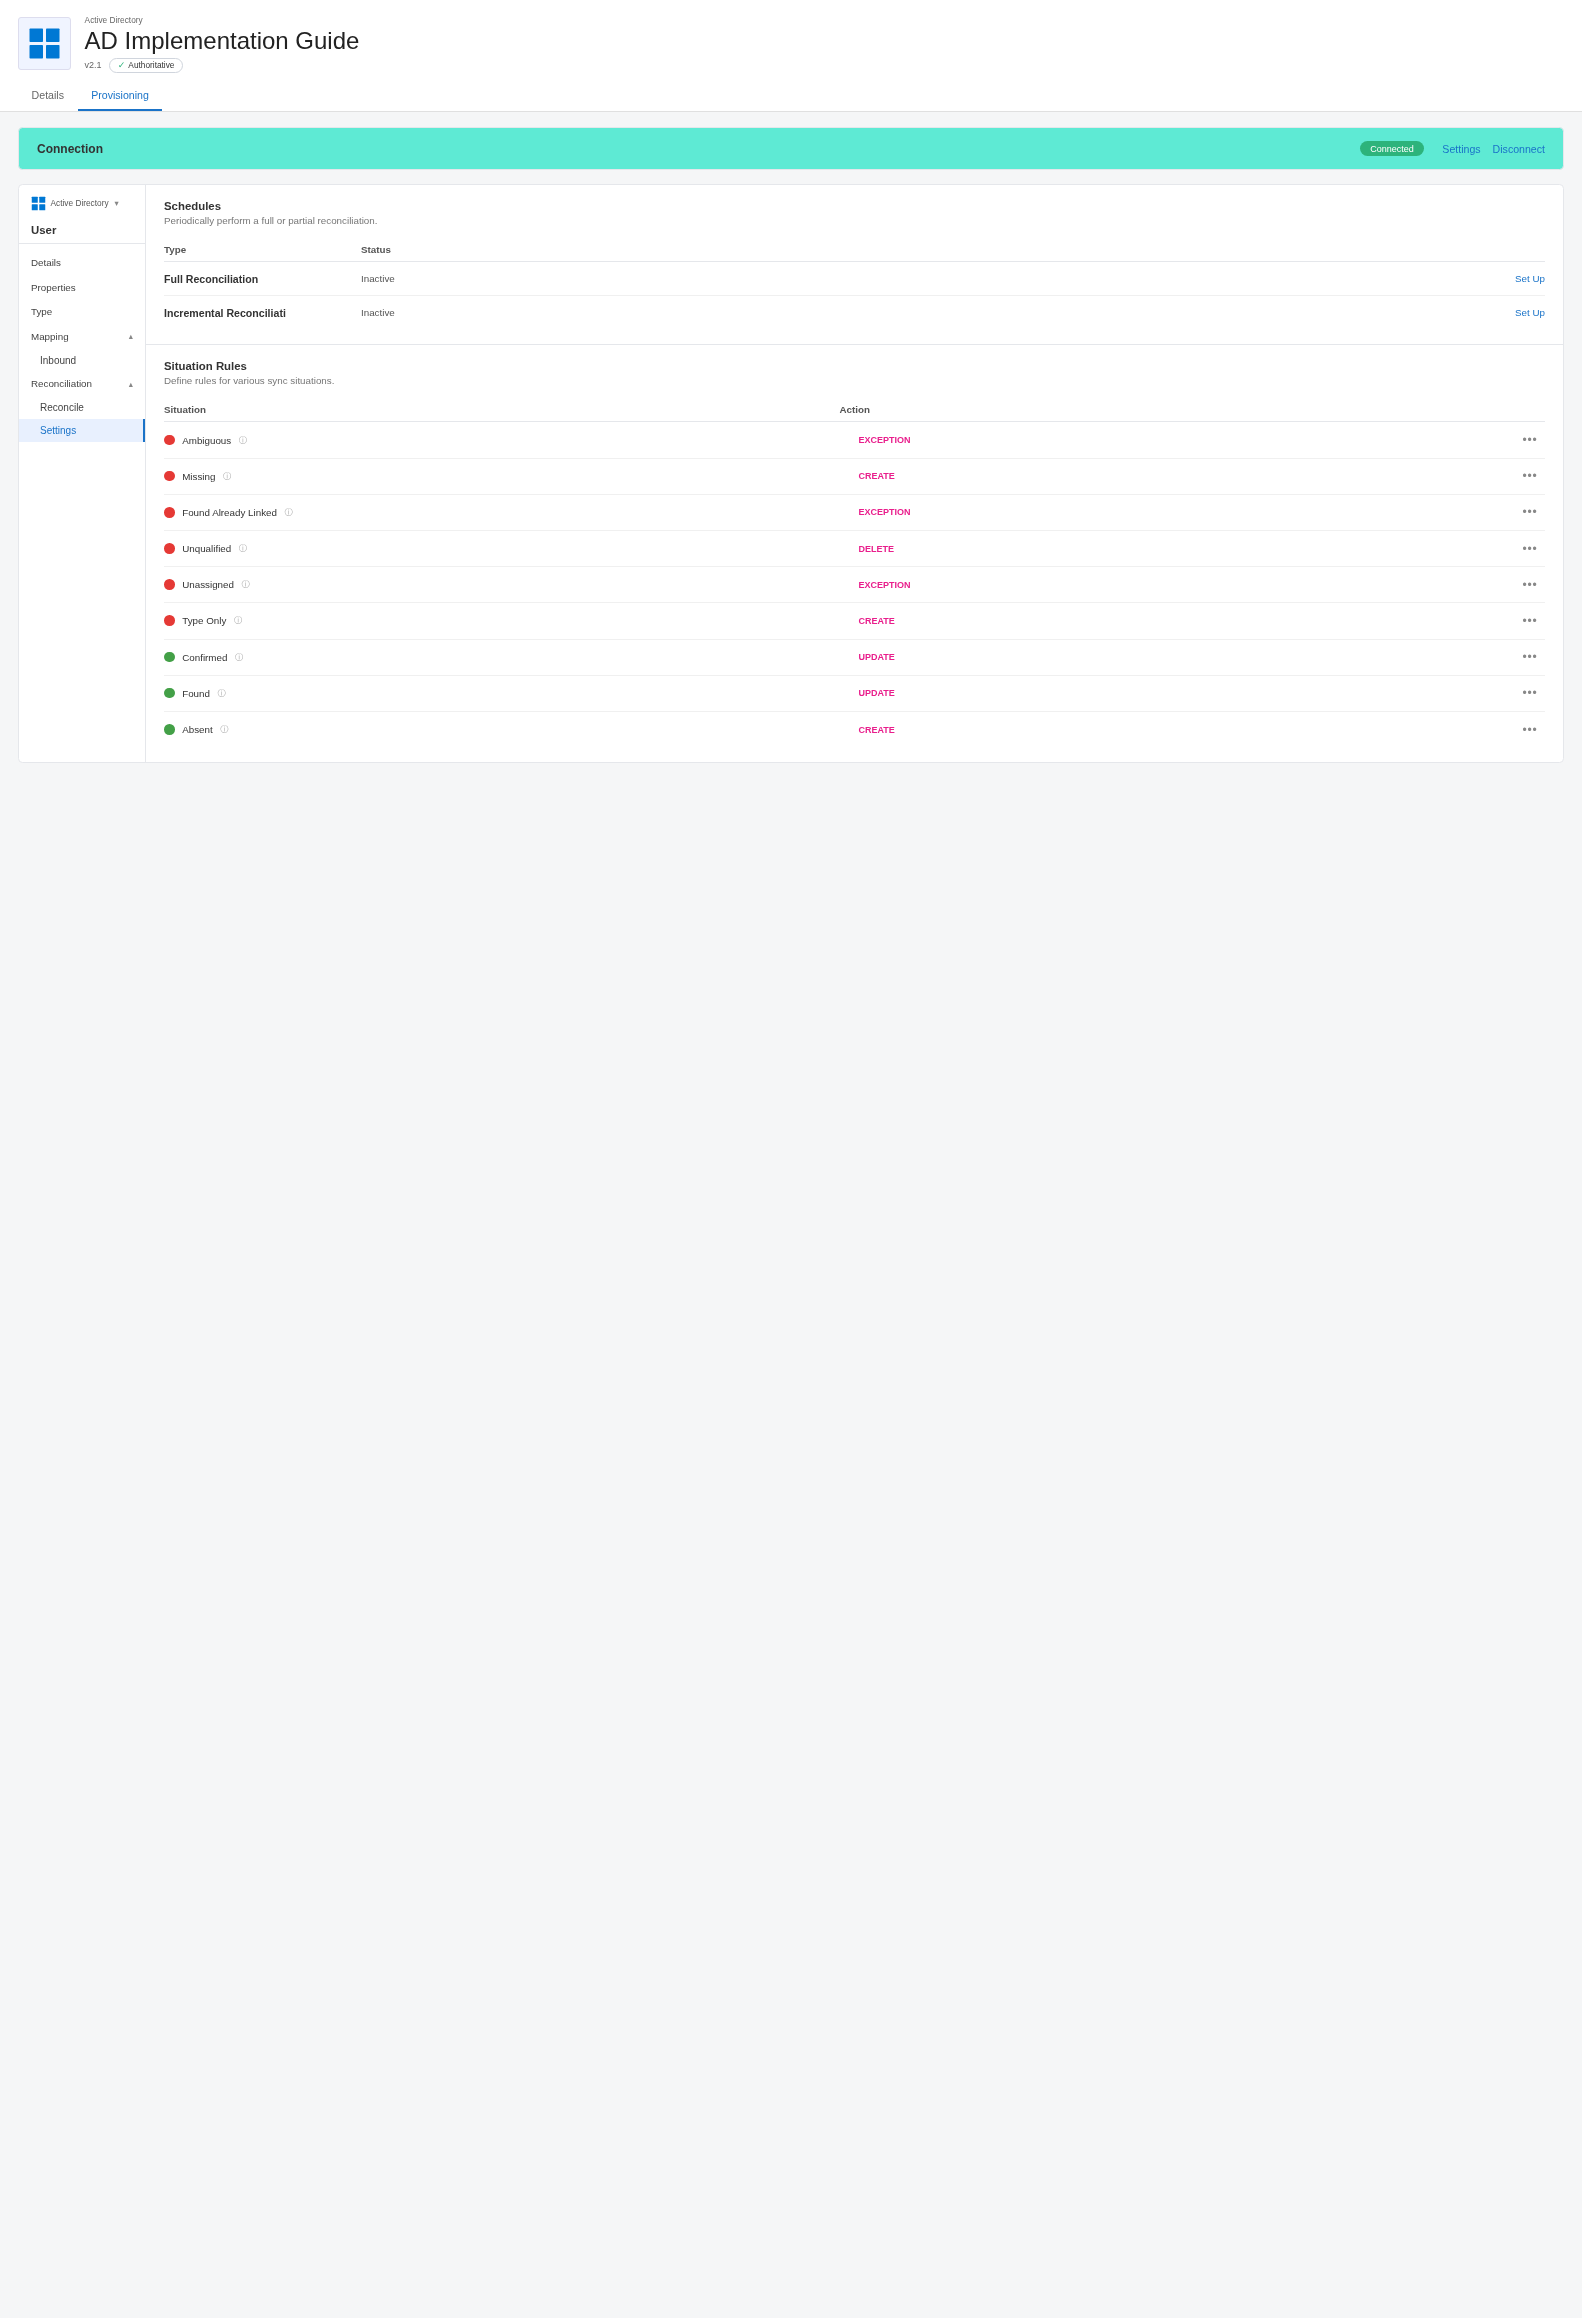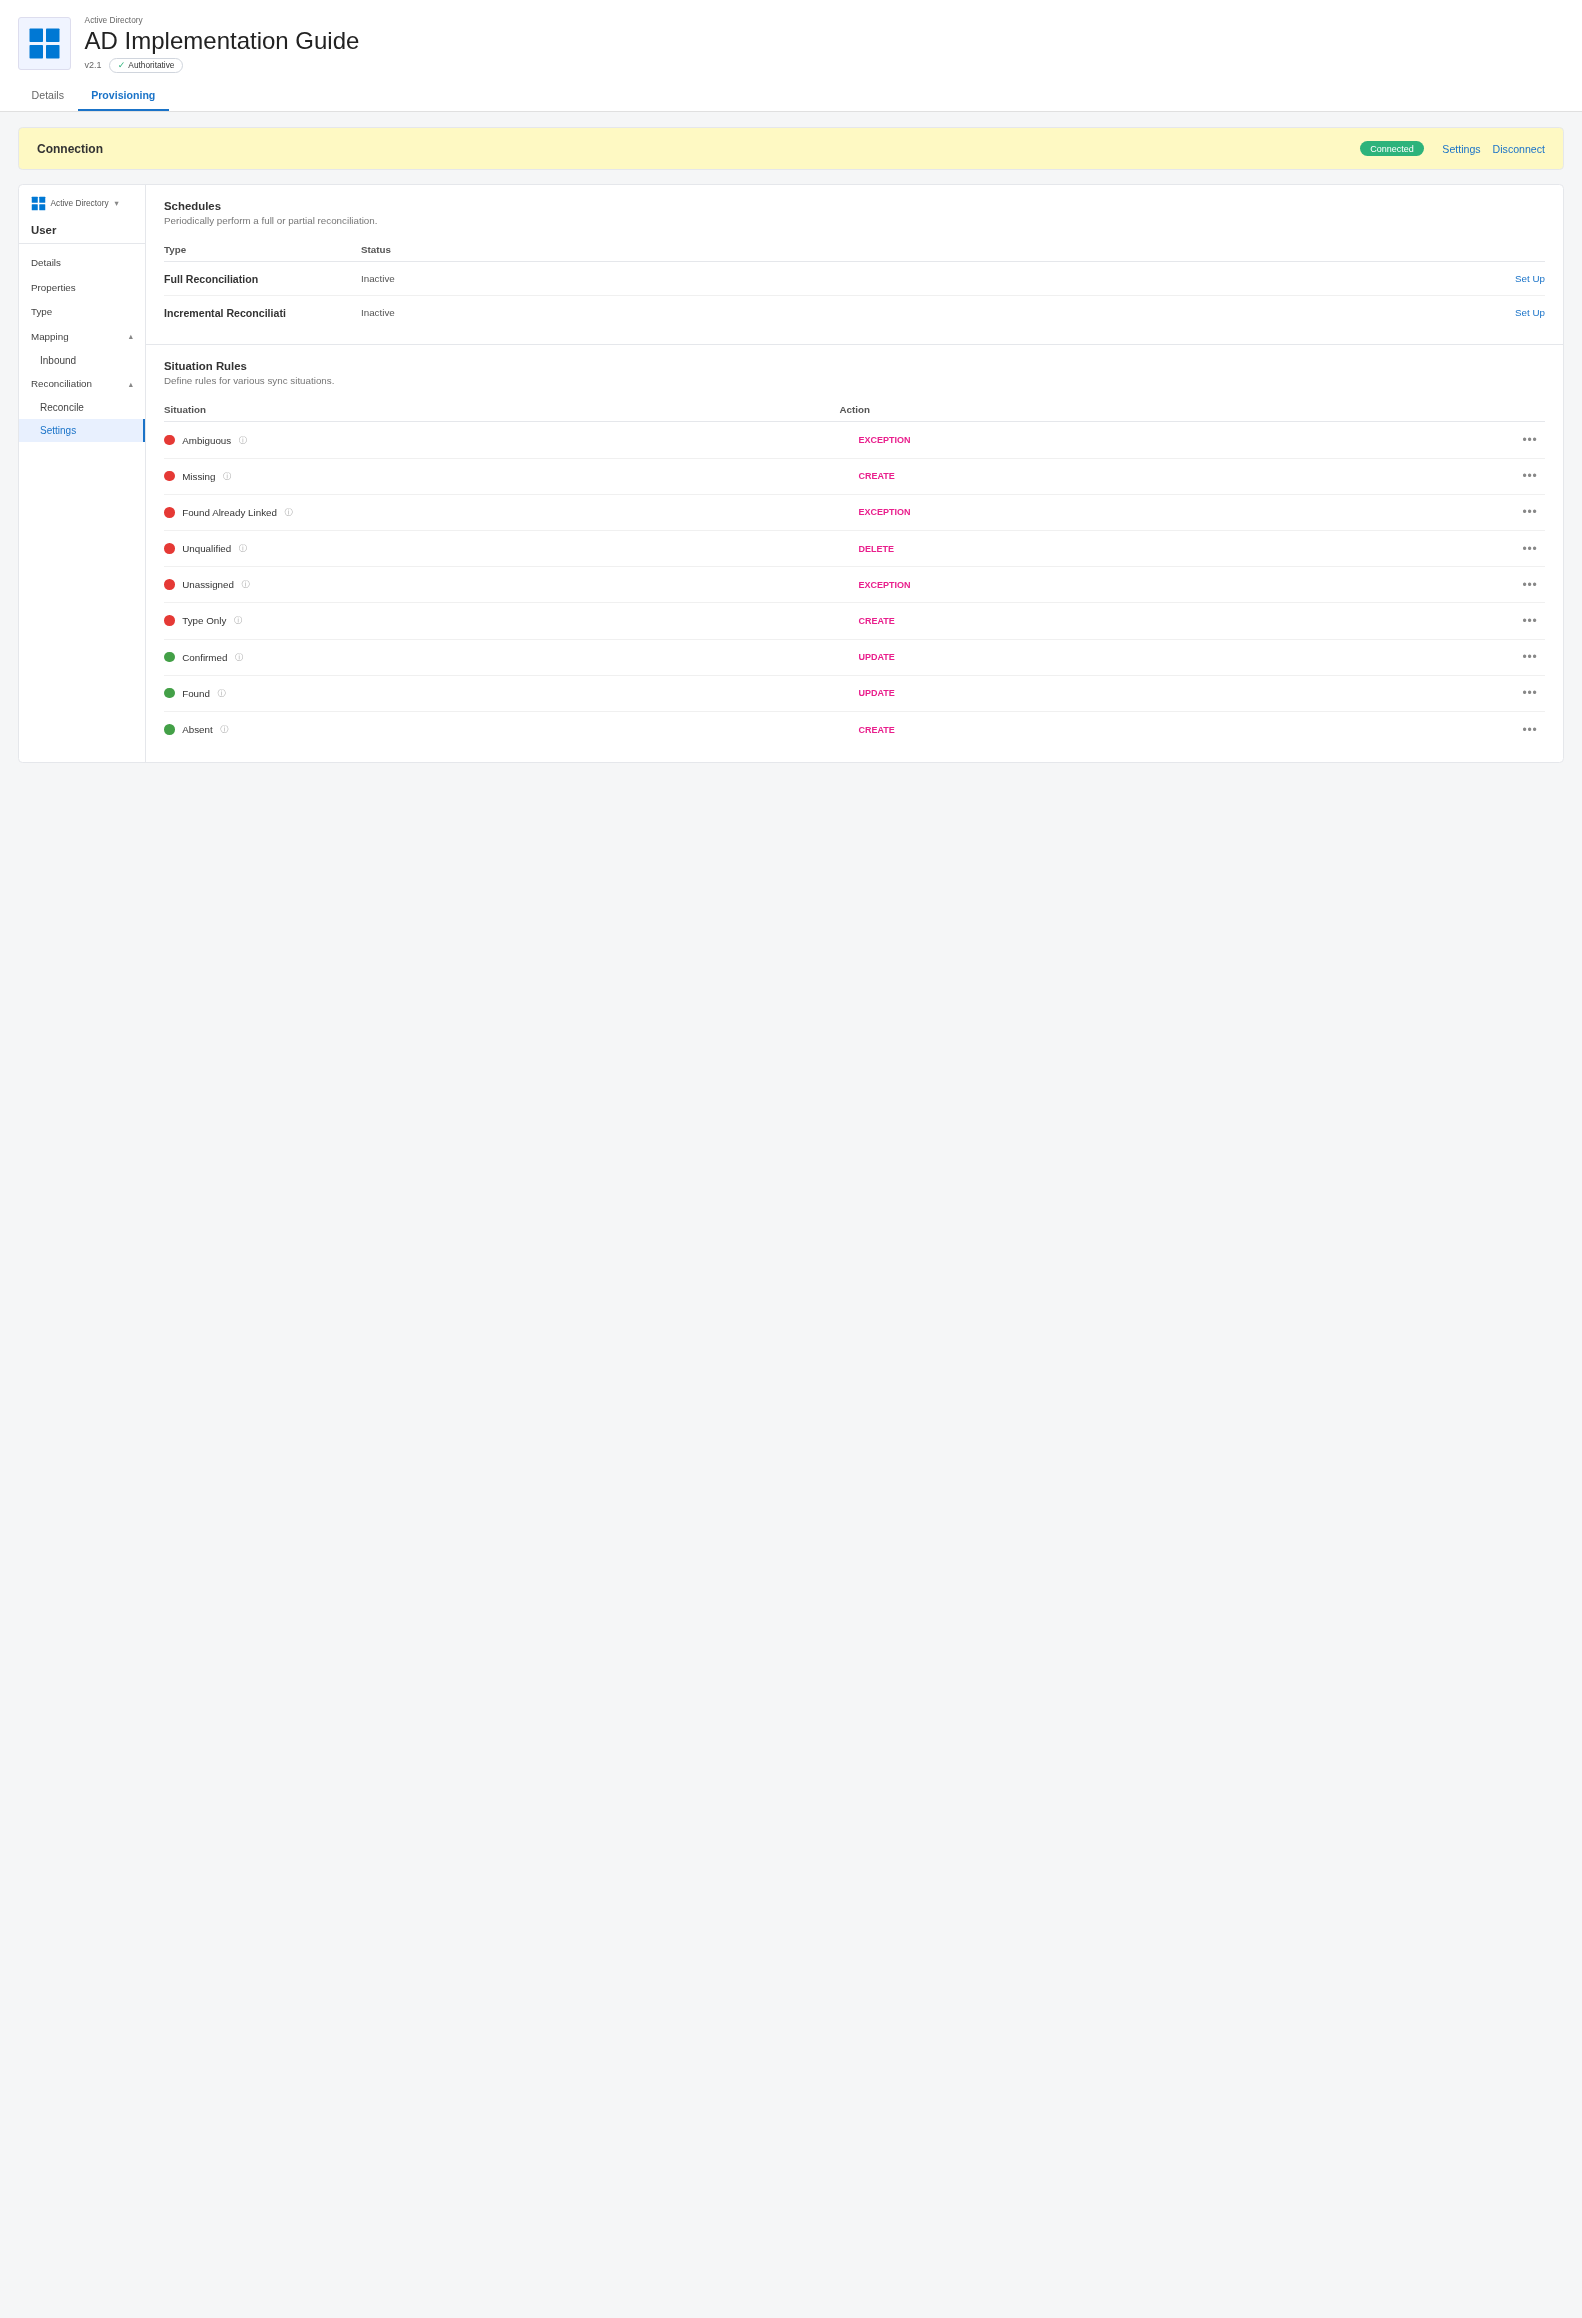--- a/index.html
+++ b/index.html
@@ -11,25 +11,25 @@
     .windows-logo { width: 33px; height: 33px; }
     .header-text { display: flex; flex-direction: column; }
     .header-app-name { font-size: 8.3px; color: #666; margin-bottom: 1.5px; }
     .header-title { font-size: 24px; font-weight: 400; color: #222; }
     .header-meta { display: flex; align-items: center; gap: 7.6px; margin-top: 3px; }
     .version-label { font-size: 9px; color: #666; }
     .authoritative-badge { display: flex; align-items: center; gap: 3px; background: #fff; border: 0.8px solid #d0d5dd; border-radius: 9px; padding: 1.5px 7.6px; font-size: 8.3px; color: #333; }
     .check-icon { color: #2db37b; font-size: 9px; }
     .tabs { display: flex; gap: 0; margin-top: 9px; }
     .tab { padding: 7.6px 13.6px; cursor: pointer; font-size: 10.6px; color: #666; border-bottom: 2.3px solid transparent; text-decoration: none; }
-    .tab.active { color: #1a73c8; border-bottom: 2.3px solid #1a73c8; font-weight: 700; }
+    .tab.active { color: #1a73c8; border-bottom: 2.3px solid #1a73c8; font-weight: 400; }
 
     .content-area { padding: 15px 18px; }
 
-    .connection-card { background: #fef9c3; border-radius: 4.5px; border: 0.8px solid #e5e7eb; padding: 13.6px 18px; display: flex; align-items: center; margin-bottom: 13.6px; }
+    .connection-card { background: #5eead4; border-radius: 4.5px; border: 0.8px solid #e5e7eb; padding: 13.6px 18px; display: flex; align-items: center; margin-bottom: 13.6px; }
     .connection-label { font-size: 12px; font-weight: 600; flex: 1; }
     .connected-badge { background: #2db37b; color: #fff; border-radius: 9px; padding: 2.3px 10.6px; font-size: 9px; margin-right: auto; }
     .connection-links { display: flex; gap: 12px; margin-left: 18px; }
     .link-btn { color: #1a73c8; cursor: pointer; font-size: 10.6px; text-decoration: none; background: none; border: none; }
 
     .main-card { background: #fff; border-radius: 4.5px; border: 0.8px solid #e5e7eb; display: flex; overflow: hidden; }
     .sidebar { width: 127px; border-right: 0.8px solid #e5e7eb; flex-shrink: 0; }
     .sidebar-header { padding: 10.6px 12px 7.6px; border-bottom: 0.8px solid #e5e7eb; }
     .sidebar-app-row { display: flex; align-items: center; gap: 4.5px; }
     .sidebar-logo { width: 15px; height: 15px; }

